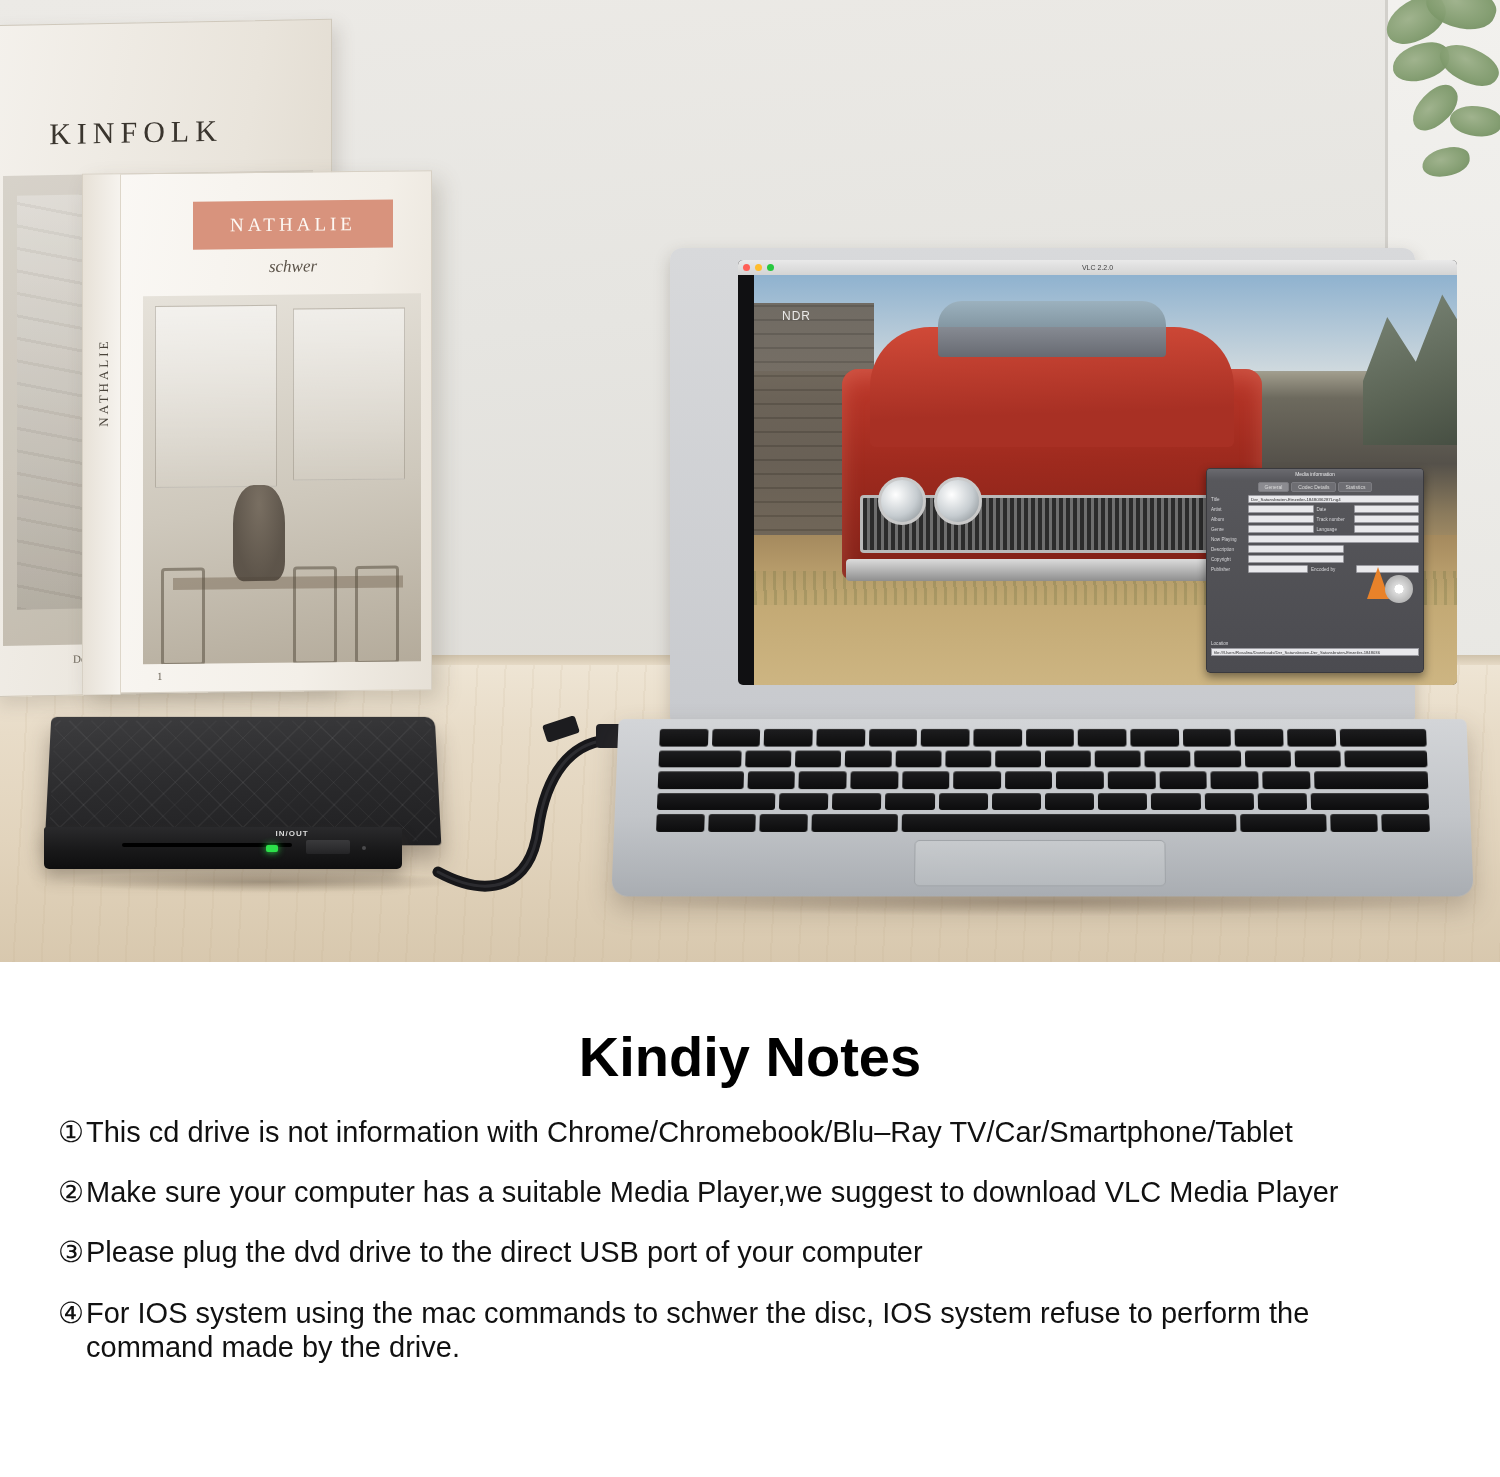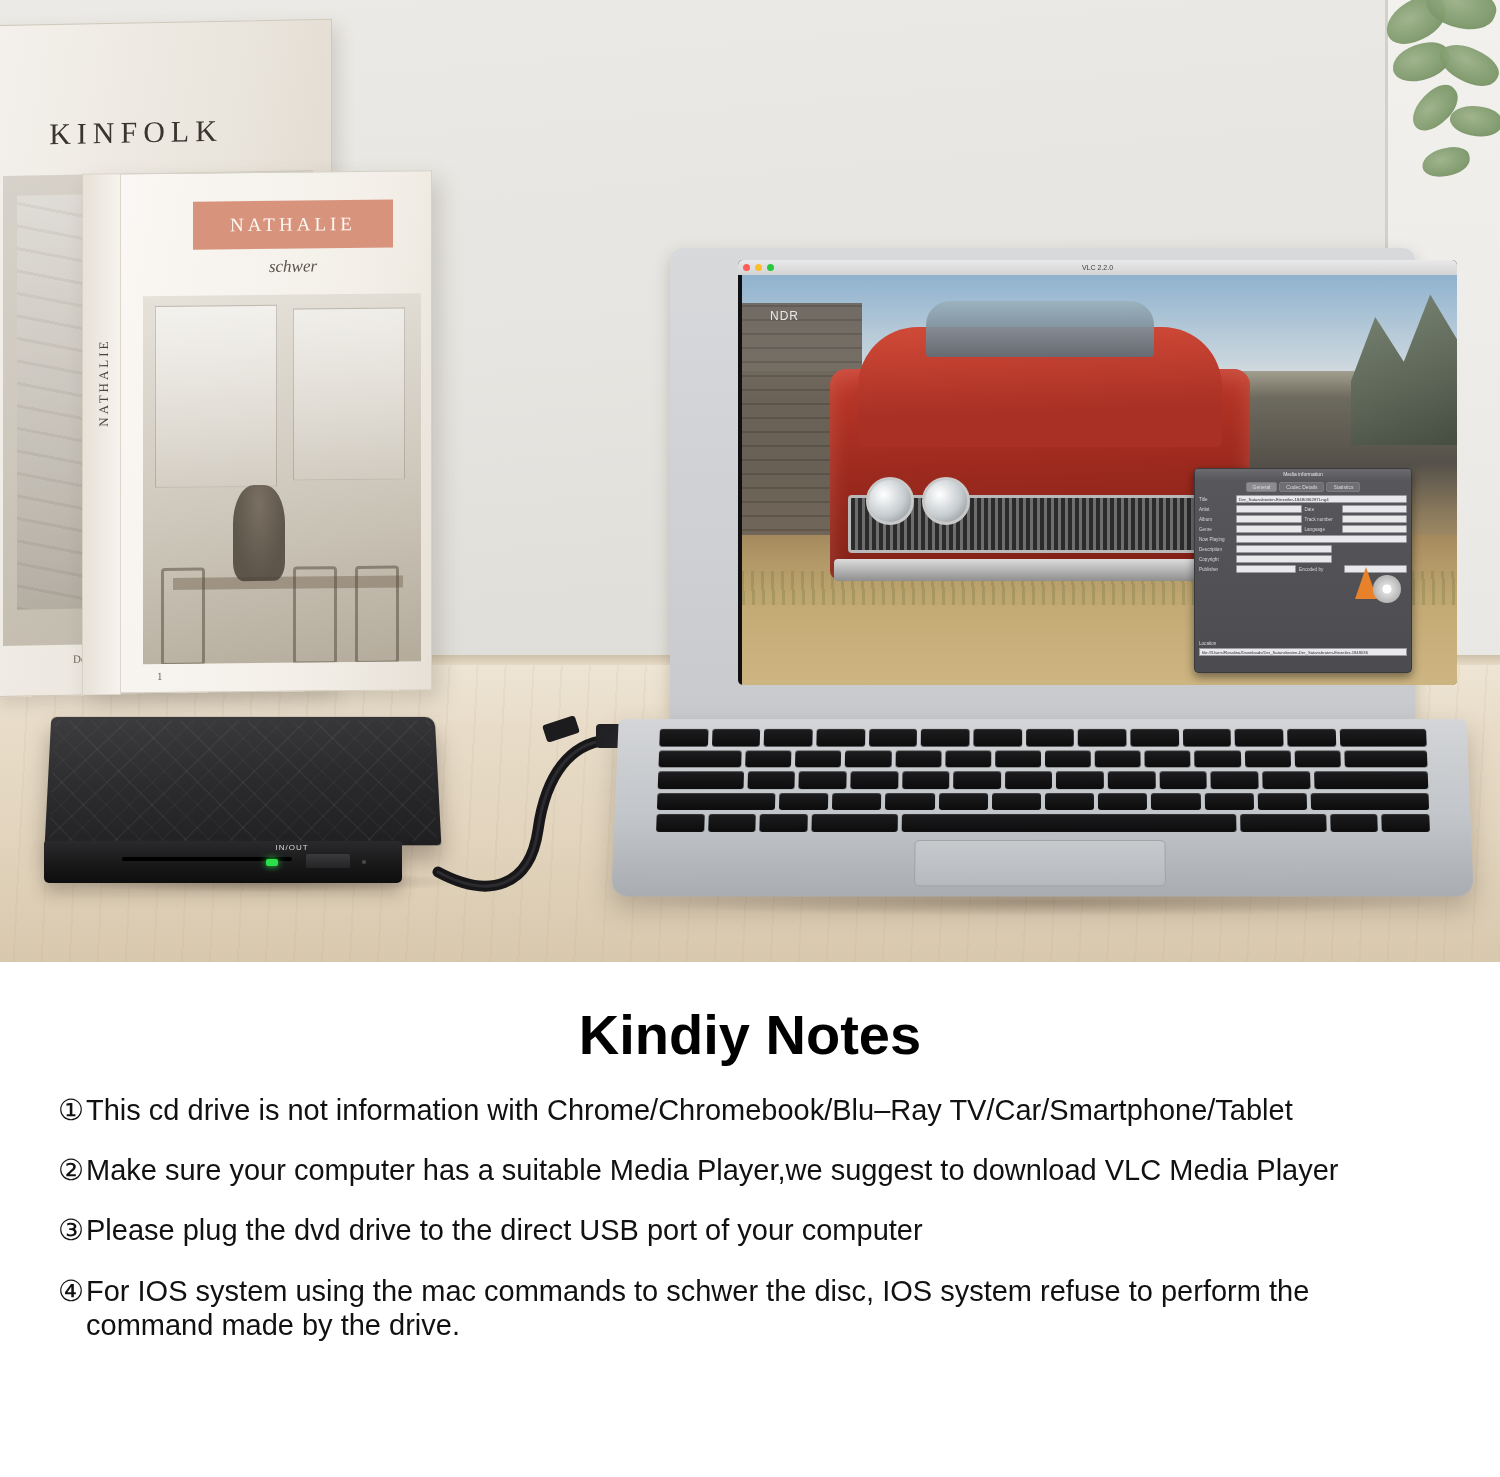--- a/index.html
+++ b/index.html
@@ -168,24 +168,25 @@
     box-shadow: 0 14px 22px rgba(60,50,40,0.35);
   }
   .drive-texture {
     position: absolute; inset: 4px;
     background:
       repeating-linear-gradient(45deg, rgba(255,255,255,0.055) 0 1px, rgba(255,255,255,0) 1px 16px),
       repeating-linear-gradient(-45deg, rgba(255,255,255,0.055) 0 1px, rgba(255,255,255,0) 1px 16px);
     border-radius: 5px;
   }
   .drive-front {
-    position: absolute; left: 6px; top: 126px; width: 358px; height: 42px;
+    position: absolute; left: 6px; top: 112px; width: 358px; height: 42px;
     background: linear-gradient(180deg, #2a2a2c 0%, #171718 60%, #0e0e0f 100%);
     border-radius: 3px 3px 5px 5px;
     box-shadow: 0 10px 16px rgba(70,60,48,0.30);
+    font-weight: bold;
   }
   .drive-slot {
     position: absolute; left: 78px; top: 16px; width: 170px; height: 4px;
     background: #000; border-radius: 2px;
   }
   .drive-inout {
     position: absolute; left: 218px; top: 2px; width: 60px;
     font-size: 8px; letter-spacing: 1px; color: #d9d9d9; text-align: center;
   }
   .drive-led {
@@ -231,21 +232,21 @@
   }
   .tl-dot { width: 7px; height: 7px; border-radius: 50%; margin-left: 5px; }
   .tl-red { background: #ff5f57; }
   .tl-yel { background: #ffbd2e; }
   .tl-grn { background: #28c840; }
   .vlc-title {
     position: absolute; left: 0; right: 0; text-align: center;
     font-size: 7px; color: #3e3e3e; line-height: 15px;
   }
   .video {
-    position: absolute; left: 4px; top: 15px; width: 100%; height: 410px;
+    position: absolute; left: 16px; top: 15px; width: 100%; height: 410px;
     background:
       linear-gradient(180deg, #93b4cf 0%, #b9cfdd 18%, #9e9a8a 24%, #6d6a5e 30%, #55514a 46%, #8a7a5c 58%, #b99d6d 72%, #c8ad79 100%);
     overflow: hidden;
   }
   .vid-sky { position: absolute; left: 0; top: 0; width: 100%; height: 96px;
     background: linear-gradient(180deg, #8fb2cf, #cfd9de); }
   .vid-rock { position: absolute; right: 0; top: 10px; width: 110px; height: 160px;
     background: linear-gradient(160deg, #7e8a7b, #5d6657 60%, #454d41);
     clip-path: polygon(0 60%, 22% 20%, 48% 48%, 72% 6%, 100% 38%, 100% 100%, 0 100%); }
   .vid-wall { position: absolute; left: 0; top: 28px; width: 120px; height: 240px;
@@ -375,21 +376,21 @@
     background: radial-gradient(ellipse at 50% 50%, rgba(95,78,60,0.34), rgba(95,78,60,0) 72%);
   }
 
   
   .notes {
     position: absolute; left: 0; top: 962px; width: 1500px; height: 515px;
     background: #ffffff;
     padding: 0 58px;
   }
   .notes-title {
-    margin-top: 40px;
+    margin-top: 62px;
     text-align: center;
     font-size: 56px; font-weight: bold; color: #000;
     letter-spacing: 0px;
   }
   .note {
     display: flex; align-items: flex-start;
     margin-top: 26px;
     font-size: 29px; color: #111; line-height: 1.18;
   }
   .note-num {

